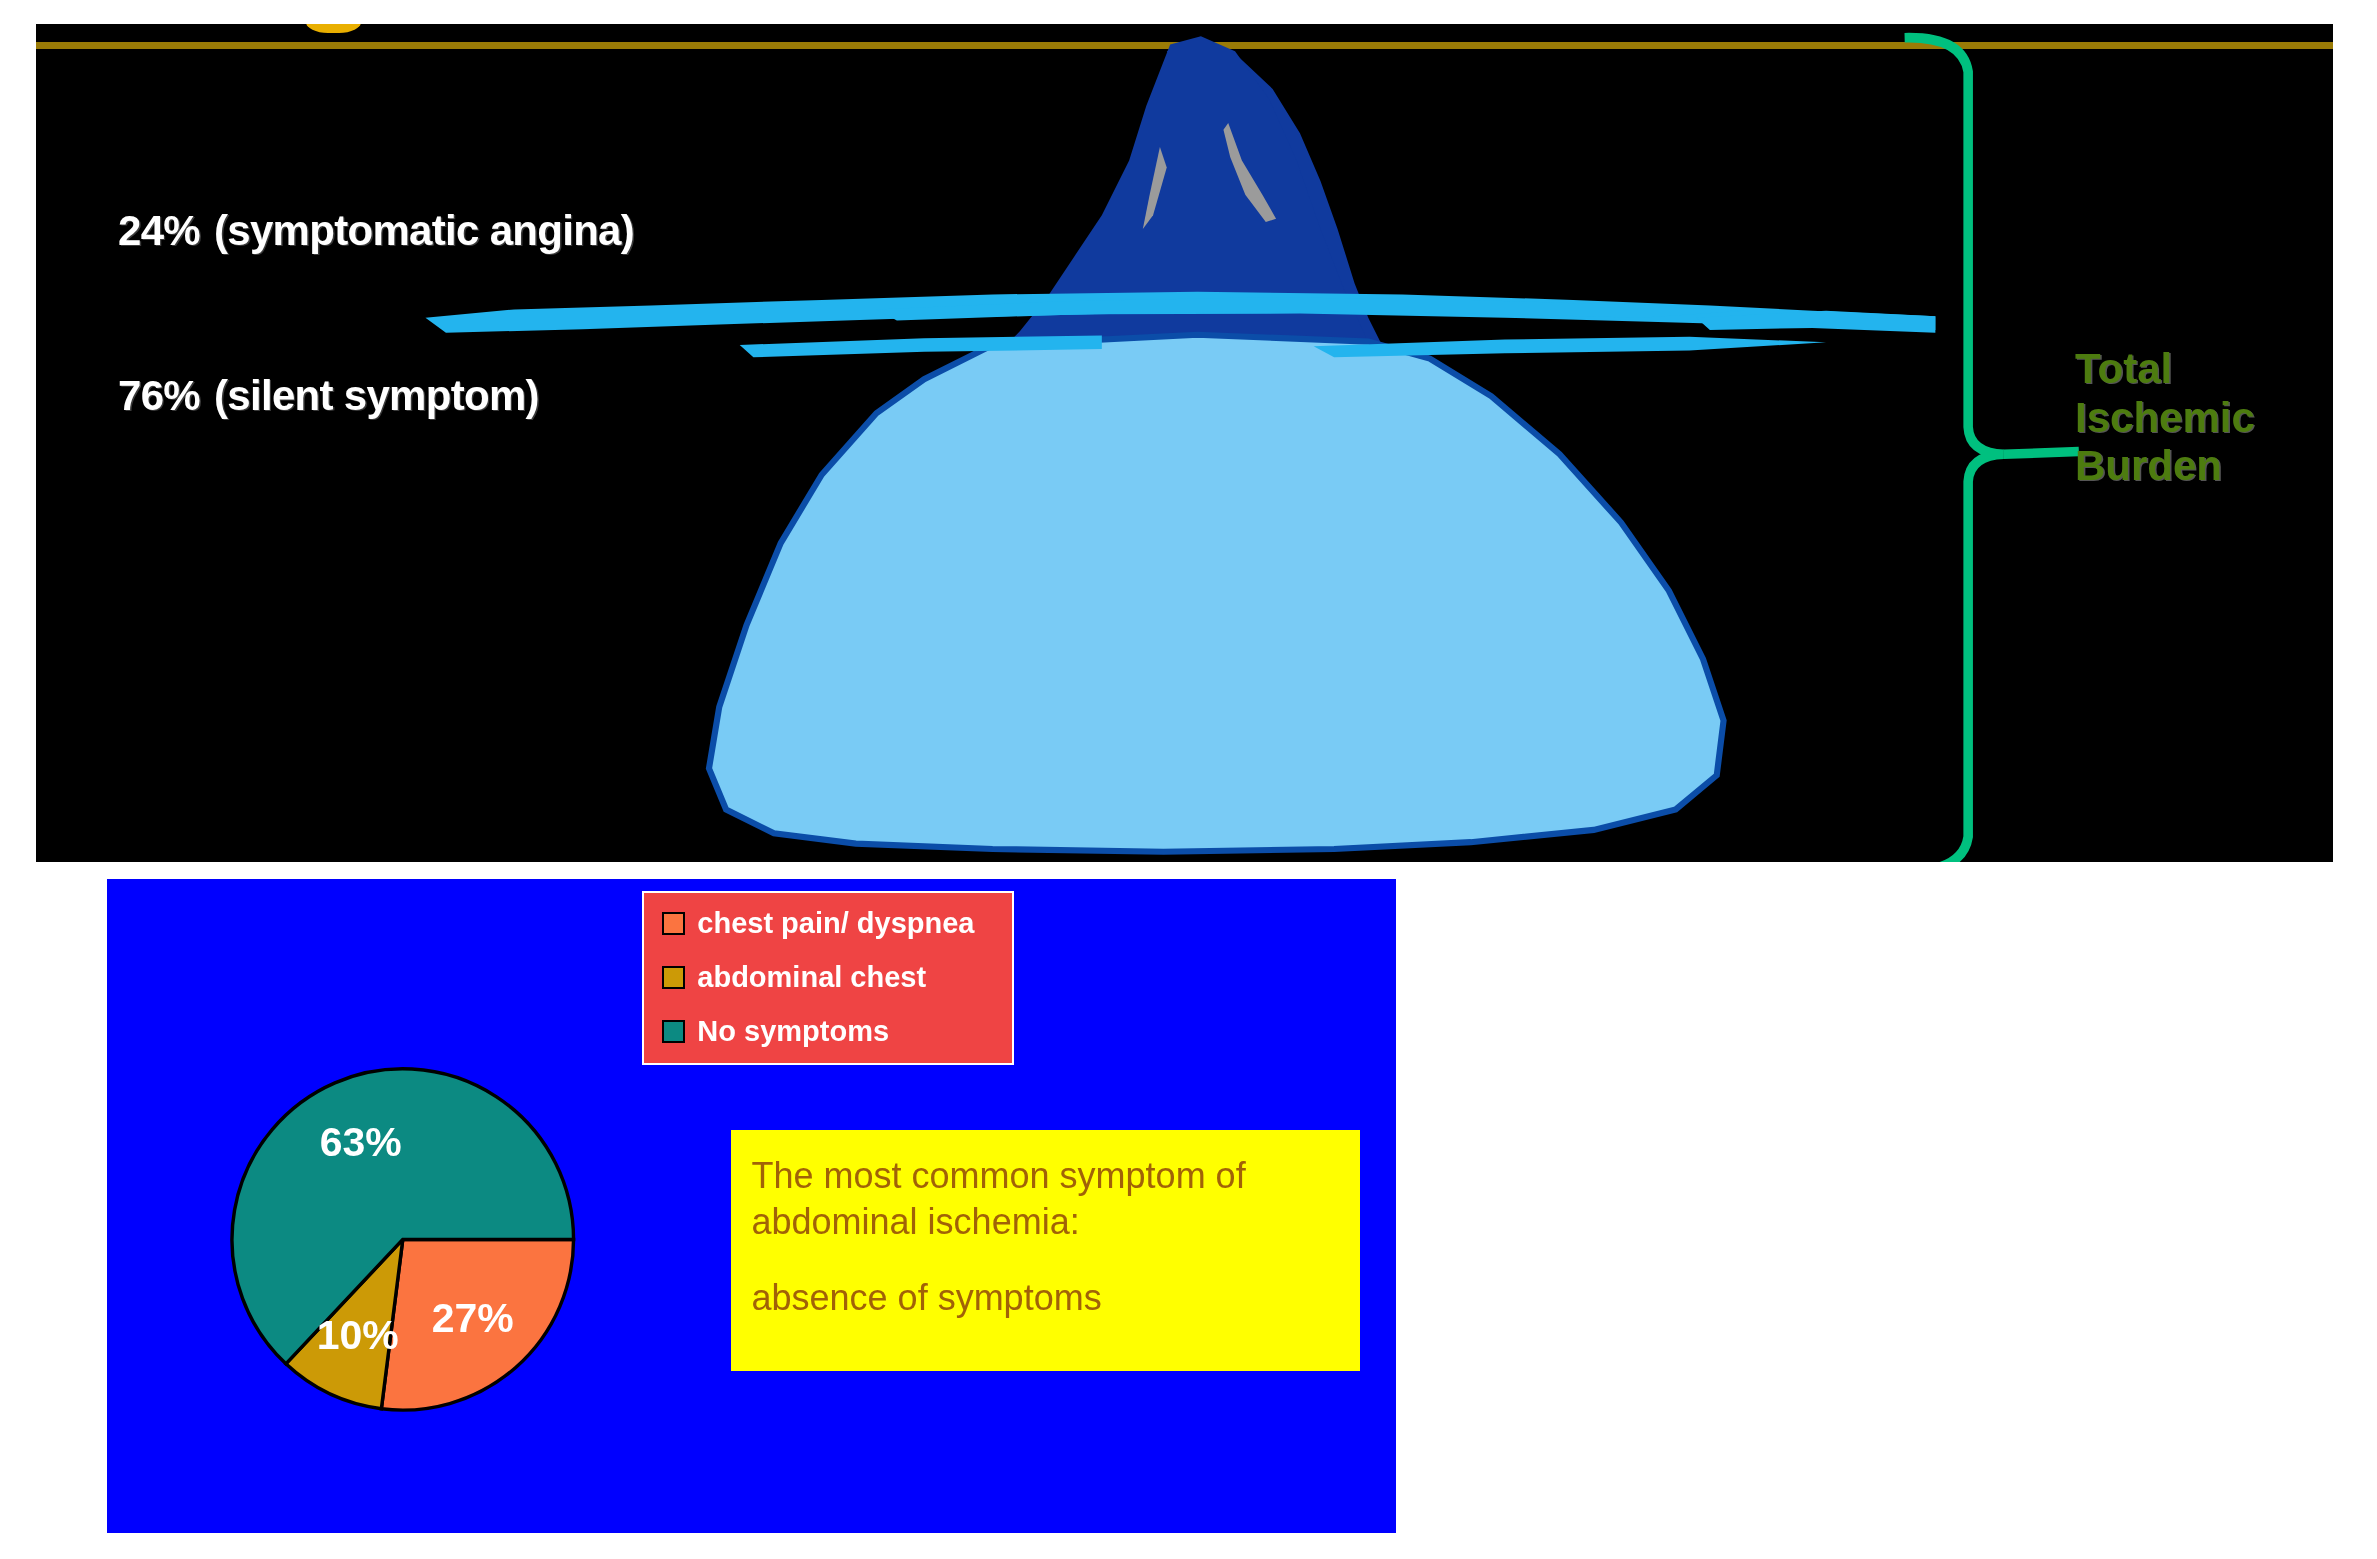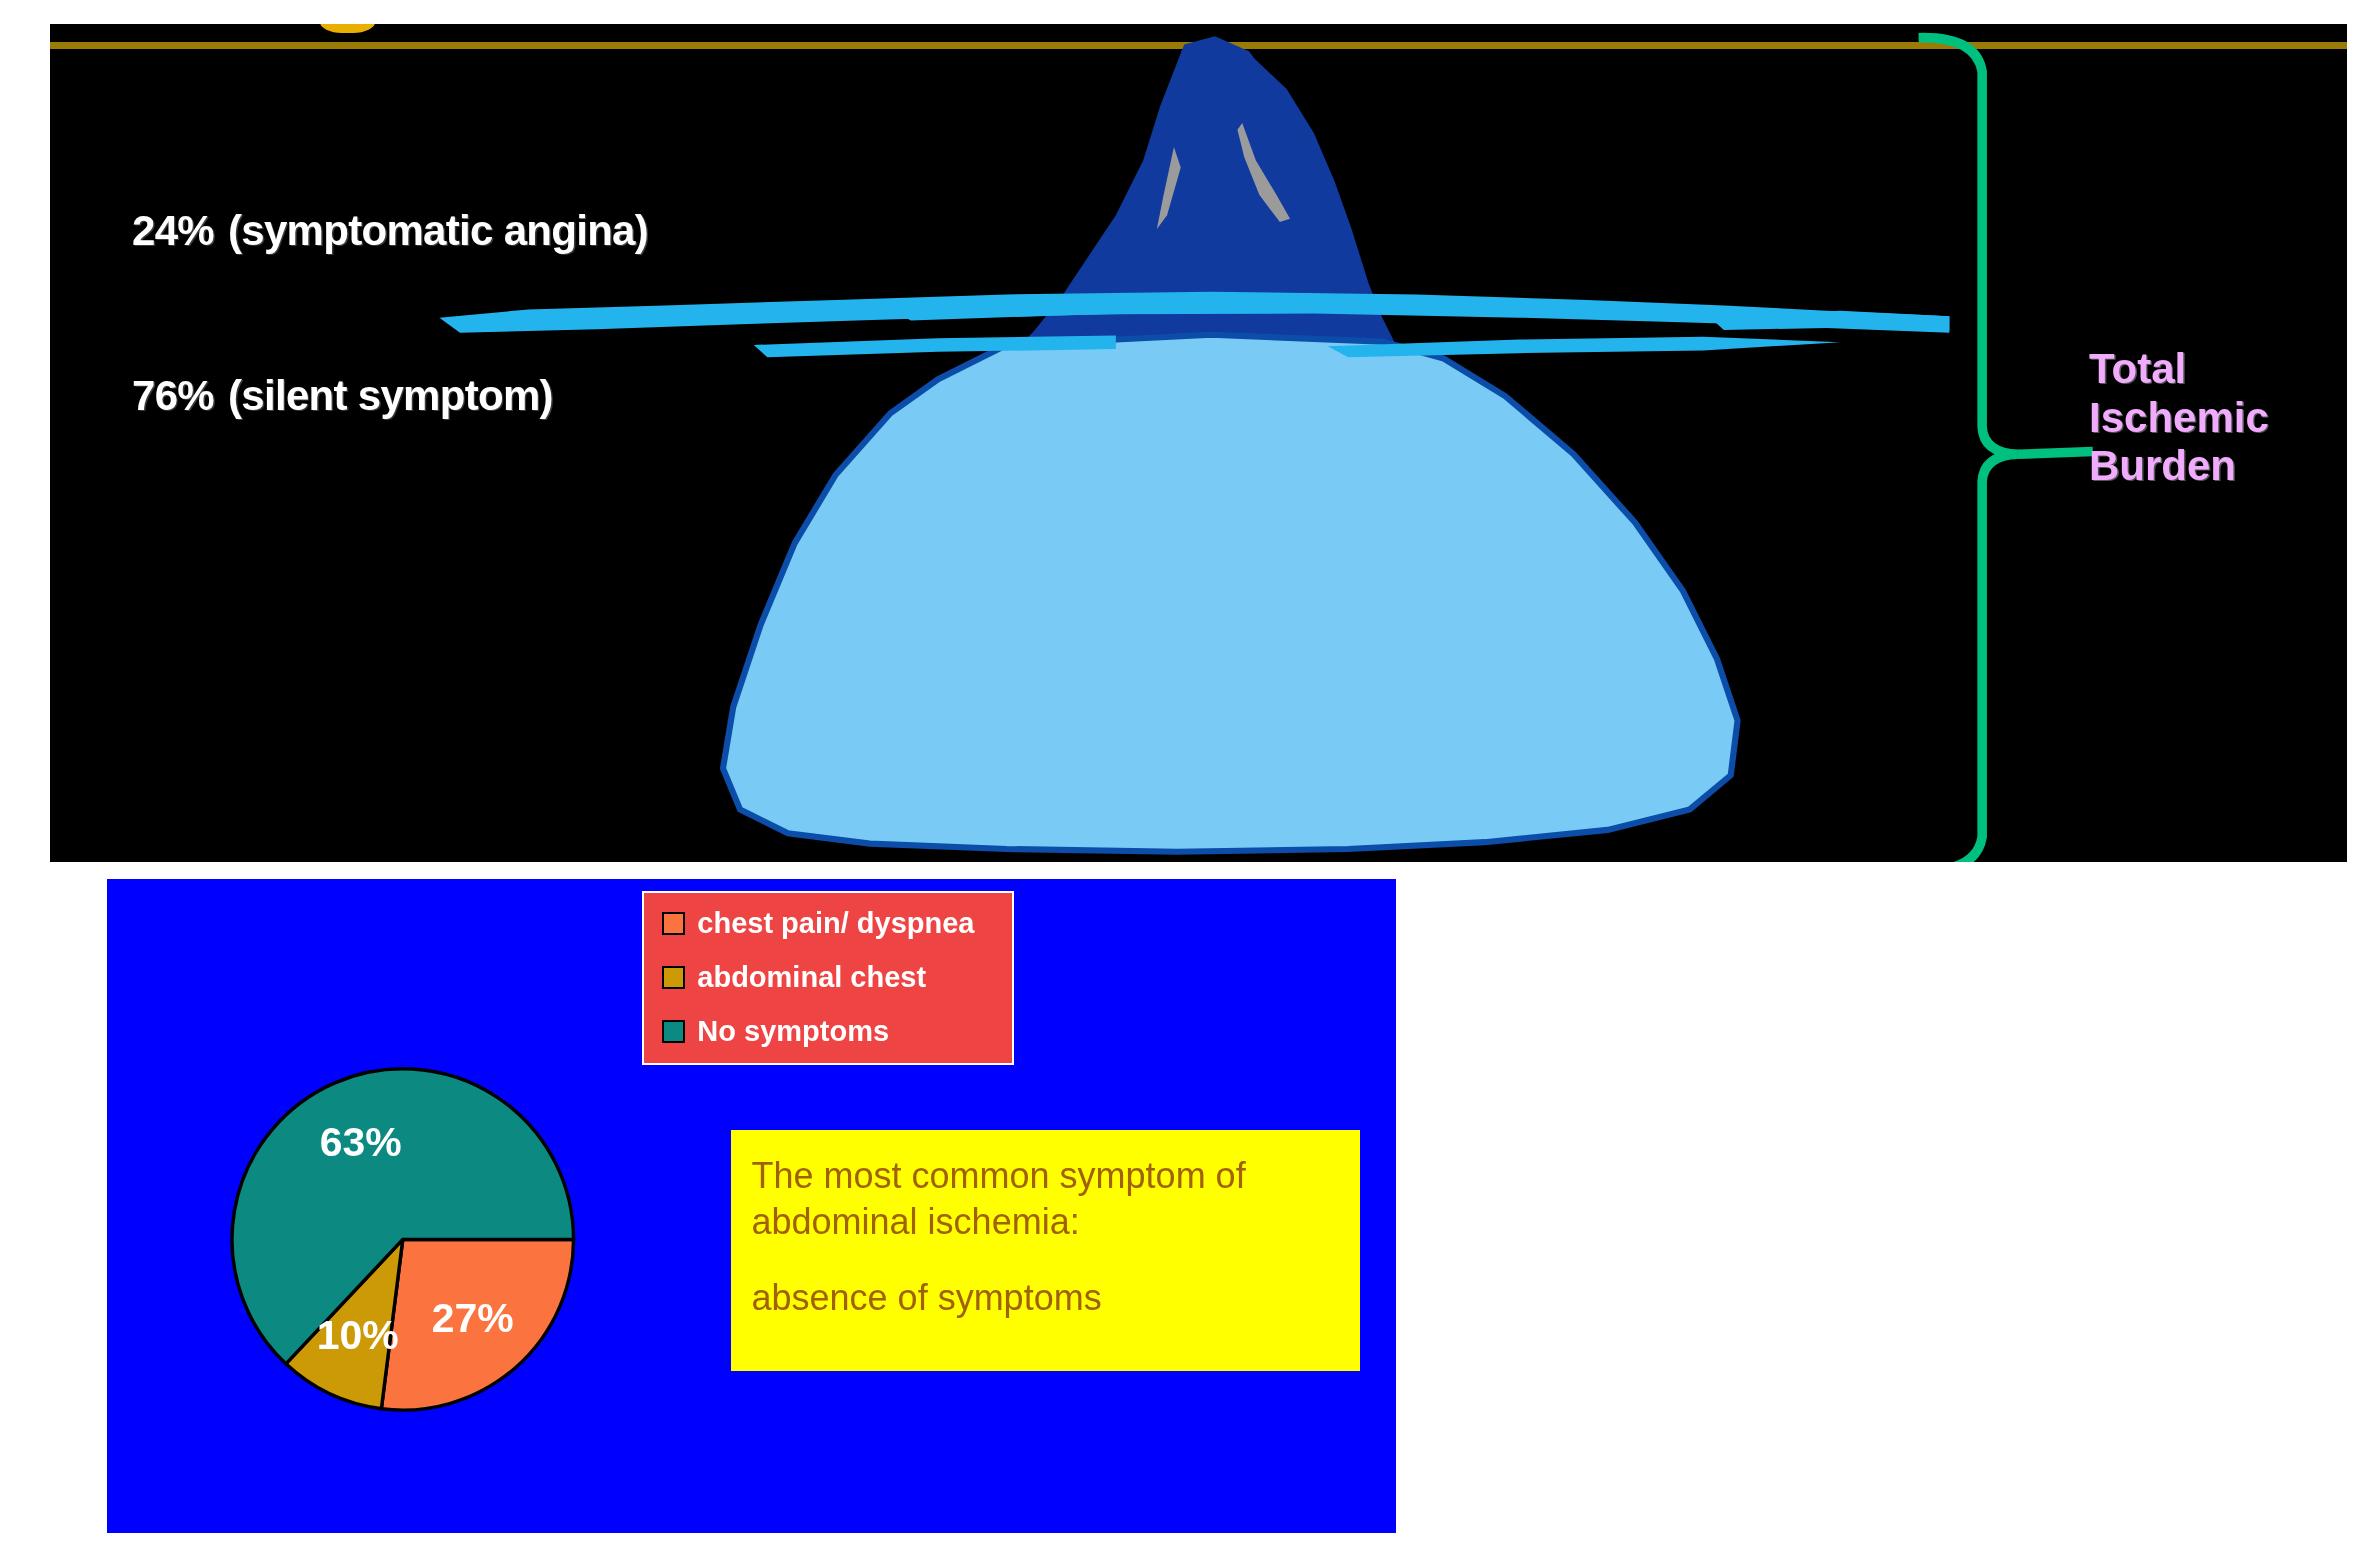--- a/index.html
+++ b/index.html
@@ -1,37 +1,37 @@
 <!DOCTYPE html>
 <html style="font-size:11px"><head>
 <meta charset="utf-8">
 <style>
   html,body{margin:0;padding:0;background:#ffffff;}
   body{width:2377px;height:1559px;position:relative;overflow:hidden;
        font-family:"Liberation Sans",sans-serif;}
 
   
-  #iceberg-panel{position:absolute;left:50px;top:24px;width:2297px;height:838px;
+  #iceberg-panel{position:absolute;left:36px;top:24px;width:2297px;height:838px;
                  background:#000000;overflow:hidden;}
   #gold-rule{position:absolute;left:0;top:18.4px;width:2297px;height:6.8px;
              background:#9a7b06;}
   #top-stray-glyph{position:absolute;left:270px;top:-18px;width:55px;height:27px;
              background:#f5b800;border-radius:50% 50% 40% 40%;opacity:.95;}
 
   .iceberg-label{position:absolute;color:#ffffff;font-weight:bold;
                  font-size:42px;letter-spacing:-0.7px;white-space:nowrap;
                  text-shadow:1.4px 1.4px 0 #3a3a3a;}
   #label-angina{left:82px;top:183px;}
   #label-silent{left:82px;top:348px;}
   .iceberg-label .pct{display:inline-block;min-width:96px;}
 
   #svg-berg{position:absolute;left:0;top:0;width:2297px;height:838px;}
 
   #total-burden{position:absolute;left:2039px;top:321px;width:253px;
-                color:#f0abfc;font-weight:bold;font-size:42px;line-height:1.16;
+                color:#4d7c0f;font-weight:bold;font-size:42px;line-height:1.16;
                 text-shadow:1.4px 1.4px 0 #555;}
 
   
   #pie-panel{position:absolute;left:107px;top:879px;width:1289px;height:654px;
              background:#0000ff;overflow:hidden;}
   #svg-pie{position:absolute;left:0;top:0;width:1289px;height:654px;}
 
   
   #legend{position:absolute;left:535px;top:12.3px;width:372px;height:174px;
           border:2.7px solid #ffffff;box-sizing:border-box;background:#ef4444;

